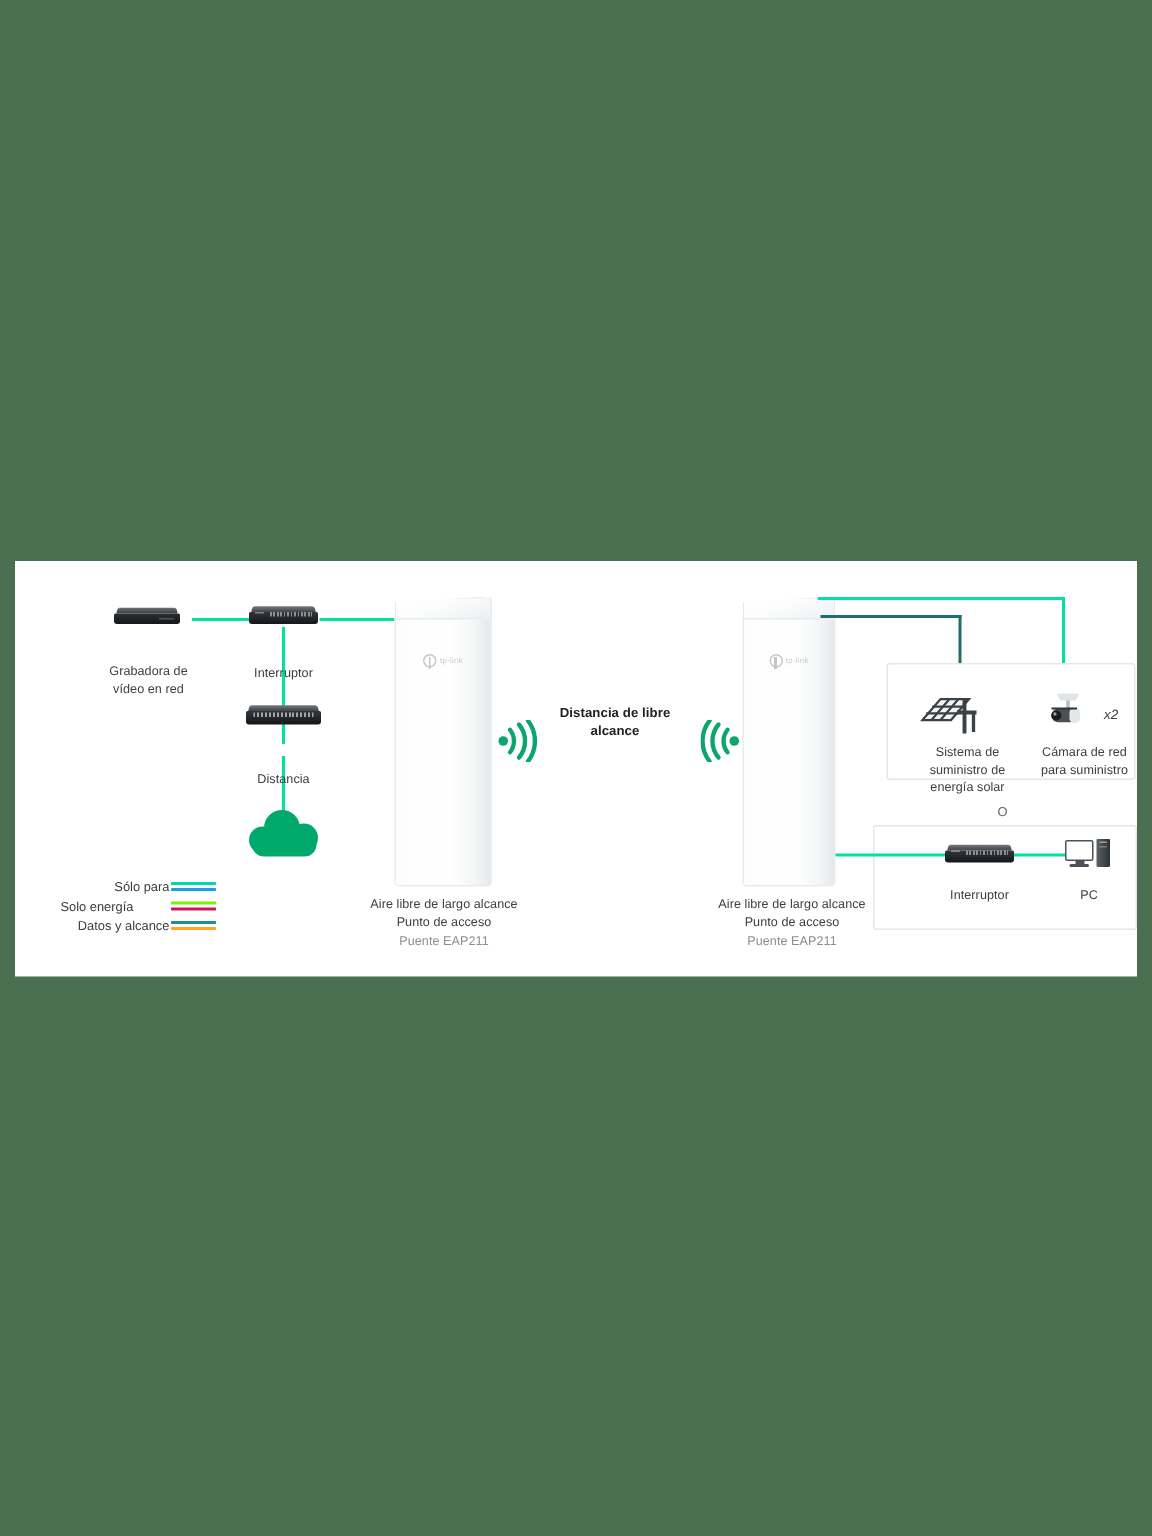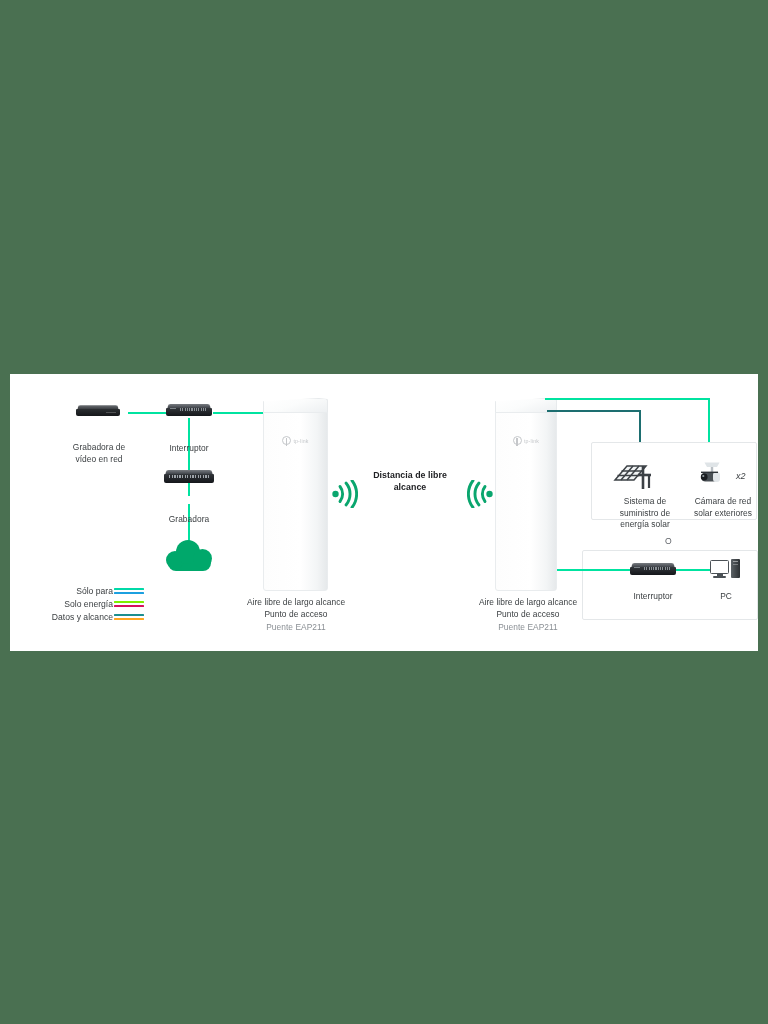--- a/index.html
+++ b/index.html
@@ -252,21 +252,21 @@
     <div class="ports"></div>
         <div class="led"></div>
   </div>
   <div class="lbl" style="left:144px; top:69px; width:70px;">Interruptor</div>
 
   <div class="sw wide" style="left:154px; top:96px; width:50px; height:13px;">
     <div class="top"></div>
         <div class="face"></div>
     <div class="ports"></div>
   </div>
-  <div class="lbl" style="left:144px; top:140px; width:70px;">Grabadora</div>
+  <div class="lbl" style="left:144px; top:140px; width:70px;">Distancia</div>
 
   <div class="cloud" style="left:156px; top:166px; width:46px; height:31px;">
     <div class="base"></div>
     <i class="b1"></i>
         <i class="b2"></i>
         <i class="b3"></i>
   </div>
 
   <div class="ap" style="left:253px; top:24px; width:65px; height:193px;">
     <div class="cap"></div>
@@ -348,21 +348,21 @@
       <rect x="8" y="12.5" width="17" height="9" rx="4.4" fill="#4a5055"></rect>
       <rect x="20" y="12" width="7" height="10" rx="3" fill="#e3e7ea"></rect>
 
       <circle cx="11.2" cy="17" r="3.4" fill="#1a1d20"></circle>
       <circle cx="10.3" cy="16" r="1.1" fill="#9aa3a8"></circle>
 
       <path d="M8 11.6 L25 11.6 L25 13 L8 13 Z" fill="#2f3438"></path>
     </svg>
   </div>
   <div class="lbl" style="left:677px; top:122px; width:72px;">Cámara de red
-solar exteriores</div>
+para suministro</div>
   <div class="xmult" style="left:726px; top:97px;">x2</div>
 
   <div class="orlbl" style="left:655px; top:162px;">O</div>
 
   <div class="optbox" style="left:572px; top:176px; width:176px; height:70px;"></div>
 
   <div class="wire h c-data" style="left:547px; top:195px; width:74px;"></div>
 
   <div class="wire h c-data" style="left:665px; top:195px; width:46px;"></div>
 
@@ -385,21 +385,21 @@
   <div id="legend" style="left:22px; top:212px;">
 
     <div class="leg-row" style="left:0; top:0;">
       <span class="t">Sólo para</span>
       <span class="sw2">
         <span class="a" id="lg0a" style="background: rgb(0, 217, 168);"></span>
             <span class="b" id="lg0b" style="background: rgb(28, 160, 224);"></span>
       </span>
     </div>
 
-    <div class="leg-row" style="left:0; top:13px;">
+    <div class="leg-row" style="left:0; top:13px;gap:24px;">
       <span class="t">Solo energía</span>
       <span class="sw2">
         <span class="a" id="lg1a" style="background: rgb(126, 240, 0);"></span>
             <span class="b" id="lg1b" style="background: rgb(214, 17, 92);"></span>
       </span>
     </div>
 
     <div class="leg-row" style="left:0; top:26px;">
       <span class="t">Datos y alcance</span>
       <span class="sw2">

